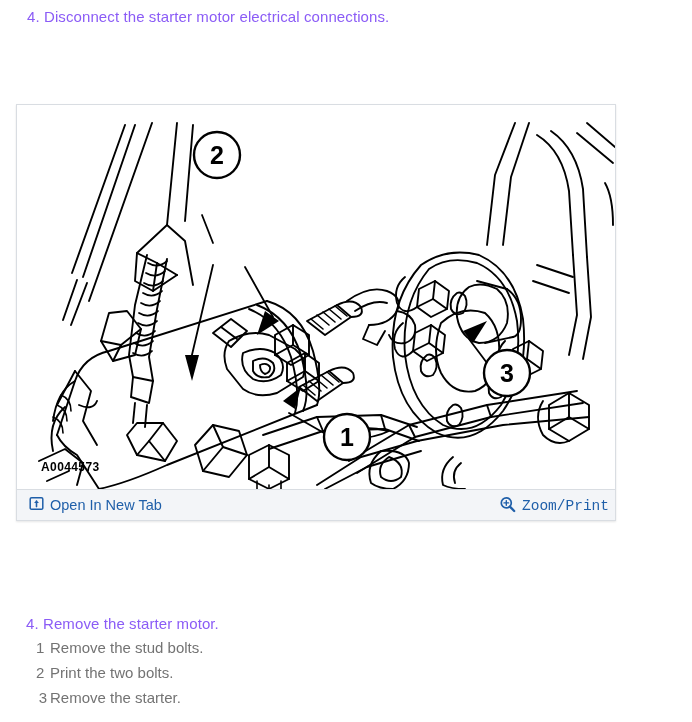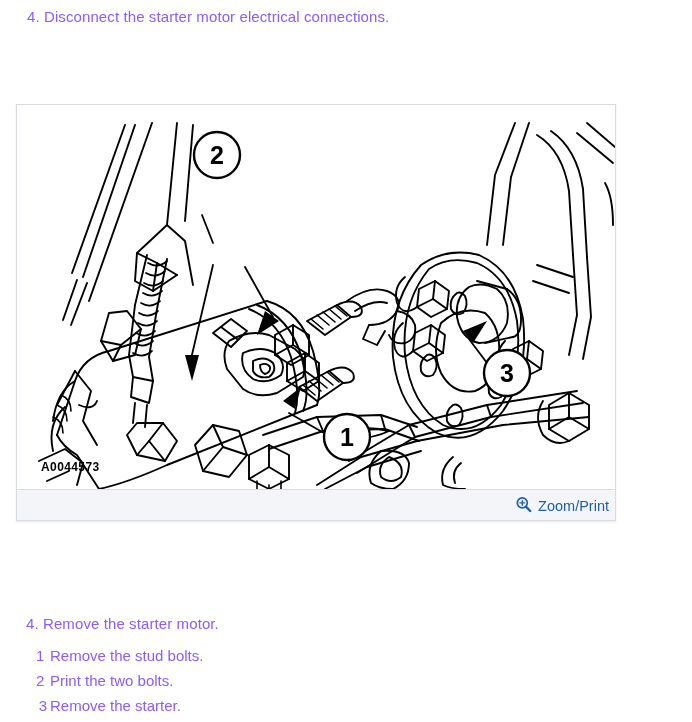--- a/index.html
+++ b/index.html
@@ -24,24 +24,23 @@
     white-space: nowrap;
     letter-spacing: 0.1px;
   }
   #step4 { left: 27px; top: 8px; }
 
   #step5 { left: 26px; top: 615px; }
 
   .substep {
     position: absolute;
     font-size: 15px;
-    color: #8b5cf6;
+    color: #737373;
     white-space: nowrap;
     left: 36px;
-    margin-top: 8px;
   }
   .substep .num {
     display: inline-block;
     width: 14px;
   }
   #sub1 { top: 639px; }
   #sub2 { top: 664px; }
   #sub3 { top: 689px; text-align: center; }
 
   
@@ -101,21 +100,21 @@
     display: flex;
     align-items: center;
     gap: 6px;
     color: #1f5fa9;
     font-size: 14.5px;
     cursor: pointer;
     text-decoration: none;
     white-space: nowrap;
   }
   #open-new-tab-link { left: 12px; }
-  #zoom-print-link { right: 6px; }
+  #zoom-print-link { right: 6px; font-family: Liberation Mono, monospace; }
   .toolbar-link .label { line-height: 1; }
   .toolbar-icon { display: block; }
 </style>
 </head>
 <body>
 
 <div class="step-line" id="step4">4. Disconnect the starter motor electrical connections.</div>
 
 <div id="figure-frame">
 
@@ -332,20 +331,30 @@
         <circle cx="330" cy="332" r="23" fill="#ffffff" stroke="#000000" stroke-width="2.4"></circle>
         <text x="330" y="341" text-anchor="middle" font-family="'Liberation Sans', sans-serif" font-size="25" font-weight="bold" fill="#000000">1</text>
       </g>
     </svg>
   </div>
 
   <div id="figure-code">A0044573</div>
 
   <div id="figure-toolbar">
 
+    <a class="toolbar-link" id="open-new-tab-link" href="#">
+      <span class="toolbar-icon">
+        <svg width="15" height="15" viewBox="0 0 15 15" xmlns="http://www.w3.org/2000/svg">
+          <rect x="1.2" y="1.7" width="12.6" height="11.6" rx="1.4" fill="none" stroke="#1f5fa9" stroke-width="1.5"></rect>
+          <path d="M7.5 10.6 L7.5 5.0" stroke="#1f5fa9" stroke-width="1.6" stroke-linecap="round"></path>
+          <path d="M5.0 7.0 L7.5 4.4 L10.0 7.0 Z" fill="#1f5fa9"></path>
+        </svg>
+      </span>
+      <span class="label">Open In New Tab</span>
+    </a>
 
     <a class="toolbar-link" id="zoom-print-link" href="#">
       <span class="toolbar-icon">
         <svg width="17" height="17" viewBox="0 0 17 17" xmlns="http://www.w3.org/2000/svg">
           <circle cx="7.3" cy="6.9" r="5.0" fill="none" stroke="#1f5fa9" stroke-width="1.7"></circle>
           <path d="M10.9 10.6 L15.2 15.0" stroke="#1f5fa9" stroke-width="2.3" stroke-linecap="round"></path>
           <path d="M7.3 4.6 L7.3 9.2 M5.0 6.9 L9.6 6.9" stroke="#1f5fa9" stroke-width="1.4" stroke-linecap="round"></path>
         </svg>
       </span>
       <span class="label">Zoom/Print</span>

